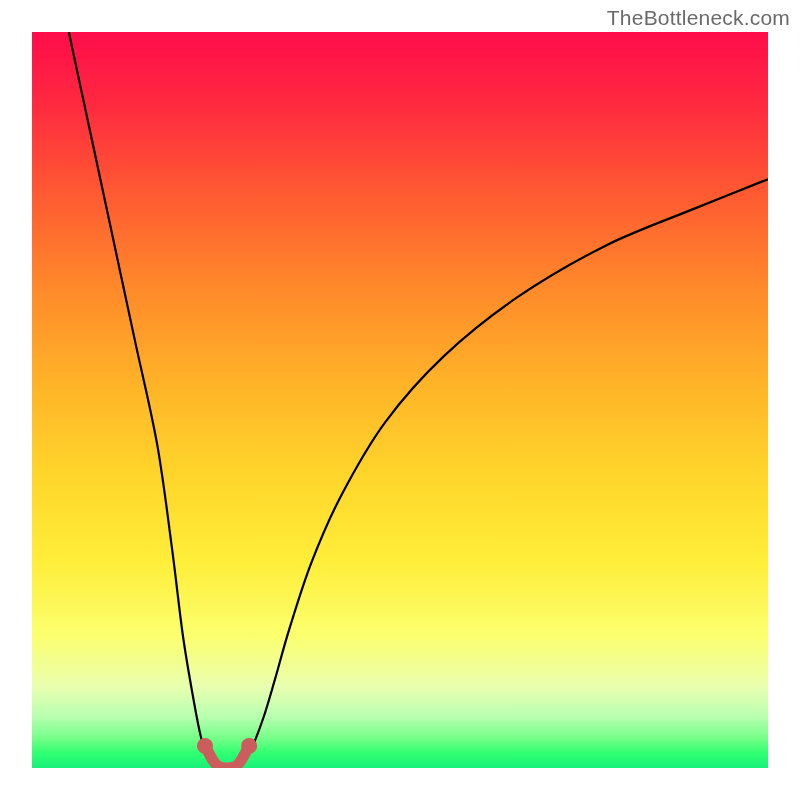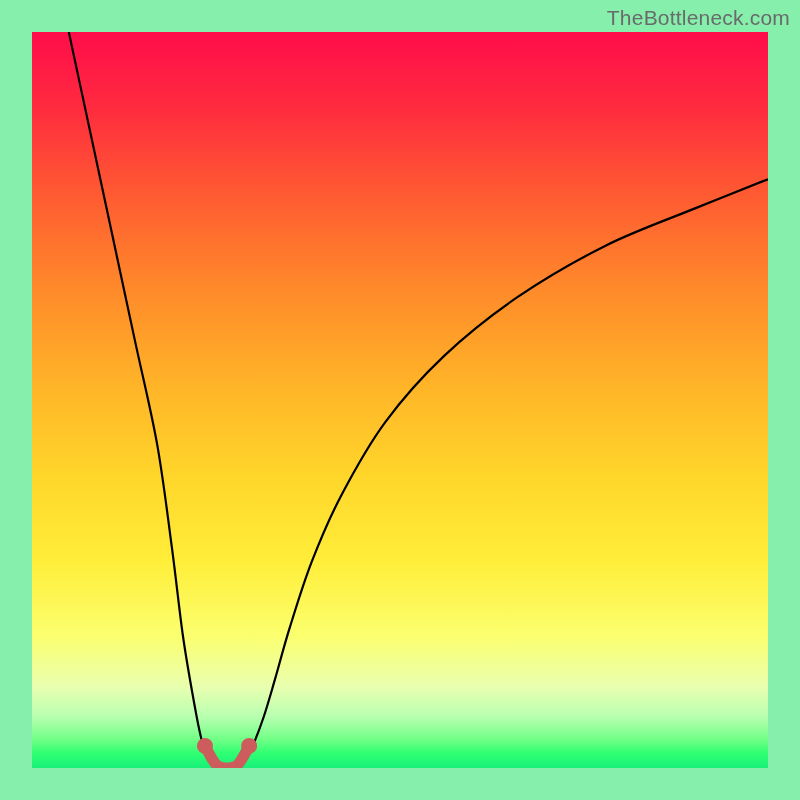--- a/index.html
+++ b/index.html
@@ -9,21 +9,21 @@
     height: 800px;
     background: #000;
     font-family: Arial, Helvetica, sans-serif;
   }
   .frame {
     position: absolute;
     left: 0;
     top: 0;
     width: 800px;
     height: 800px;
-    background: #86efac;
+    background: #ffffff;
   }
   .plot {
     position: absolute;
     left: 32px;
     top: 32px;
     width: 736px;
     height: 736px;
     overflow: hidden;
   }
   .gradient {

